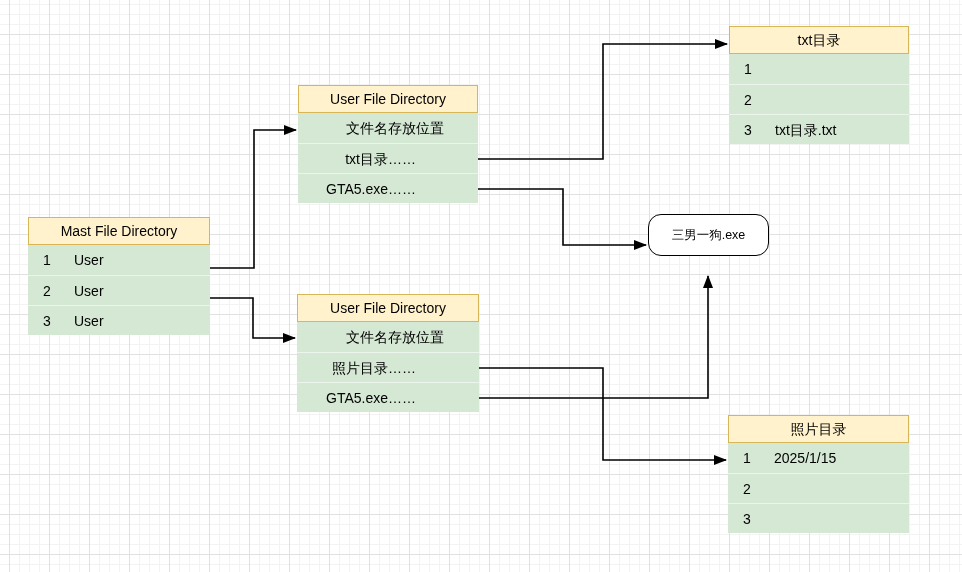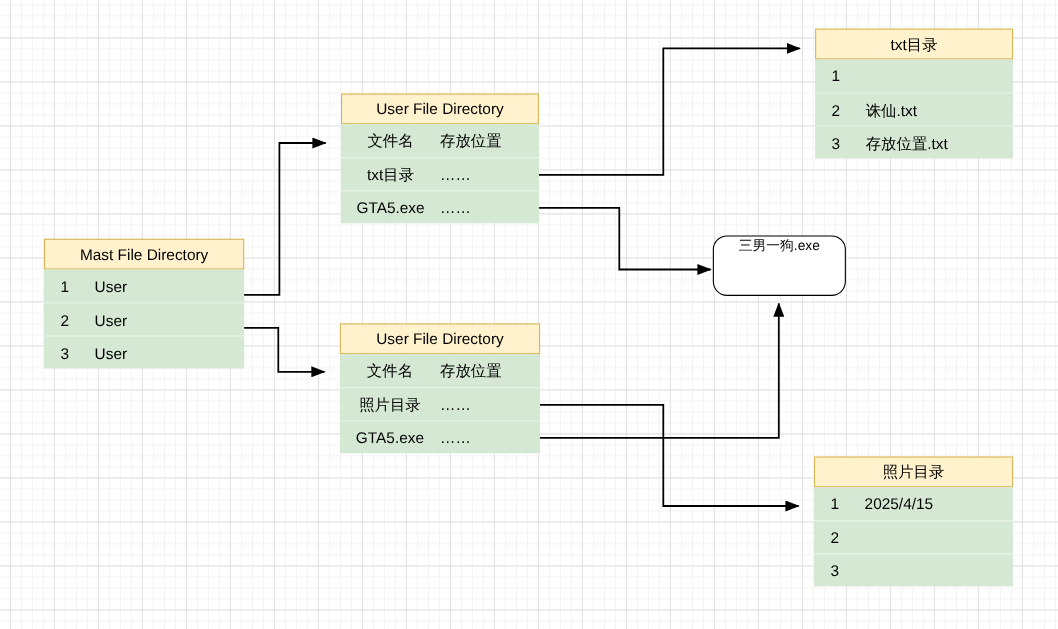--- a/index.html
+++ b/index.html
@@ -28,21 +28,20 @@
   .conn {
     fill: none;
     stroke: #000000;
     stroke-width: 1.6;
   }
   .tbox {
     position: absolute;
     z-index: 2;
     font-size: 14px;
     line-height: 30px;
-    padding-left: 12px;
   }
   .thead {
     height: 28px;
     line-height: 26px;
     text-align: center;
     background: #fff2cc;
     border: 1px solid #d6b656;
     box-sizing: border-box;
     white-space: nowrap;
   }
@@ -52,37 +51,38 @@
   .trow {
     height: 30px;
     display: flex;
     align-items: center;
     box-sizing: border-box;
     white-space: nowrap;
   }
   .trow + .trow { border-top: 1px solid rgba(255,255,255,0.55); }
   .indexed .c1 { width: 31px; margin-left: 15px; }
   .indexed .c2 { flex: 1; }
-  .twocol .c1 { width: 50%; text-align: center; }
+  .twocol .c1 { width: 50%; text-align: right; }
   .twocol .c2 { width: 50%; text-align: left; }
   #box-mast      { left: 28px;  top: 217px; width: 182px; border-radius: 27px; }
   #box-ufd-top   { left: 298px; top: 85px;  width: 180px; }
   #box-ufd-bot   { left: 297px; top: 294px; width: 182px; }
   #box-txt-dir   { left: 729px; top: 26px;  width: 180px; }
   #box-photo-dir { left: 728px; top: 415px; width: 181px; }
   .exe-node {
     position: absolute;
     z-index: 2;
     left: 648px; top: 214px;
-    width: 121px; height: 55px;
+    width: 121px; height: 42px;
     box-sizing: border-box;
     background: #ffffff;
     border: 1.5px solid #000000;
     border-radius: 13px;
     display: flex;
+    align-items: center;
     justify-content: center;
     font-size: 12.5px;
     white-space: nowrap;
   }
 </style>
 </head>
 <body>
 
 <div class="canvas">
 
@@ -155,35 +155,34 @@
   </div>
 
   <div class="tbox" id="box-txt-dir">
     <div class="thead">txt目录</div>
     <div class="tbody indexed">
       <div class="trow">
         <span class="c1">1</span>
       </div>
       <div class="trow">
         <span class="c1">2</span>
-        <span class="c2">诛仙.txt</span>
       </div>
       <div class="trow">
         <span class="c1">3</span>
-        <span class="c2">存放位置.txt</span>
+        <span class="c2">txt目录.txt</span>
       </div>
     </div>
   </div>
 
   <div class="tbox" id="box-photo-dir">
     <div class="thead">照片目录</div>
     <div class="tbody indexed">
       <div class="trow">
         <span class="c1">1</span>
-        <span class="c2">2025/4/15</span>
+        <span class="c2">2025/1/15</span>
       </div>
       <div class="trow">
         <span class="c1">2</span>
       </div>
       <div class="trow">
         <span class="c1">3</span>
       </div>
     </div>
   </div>
 

